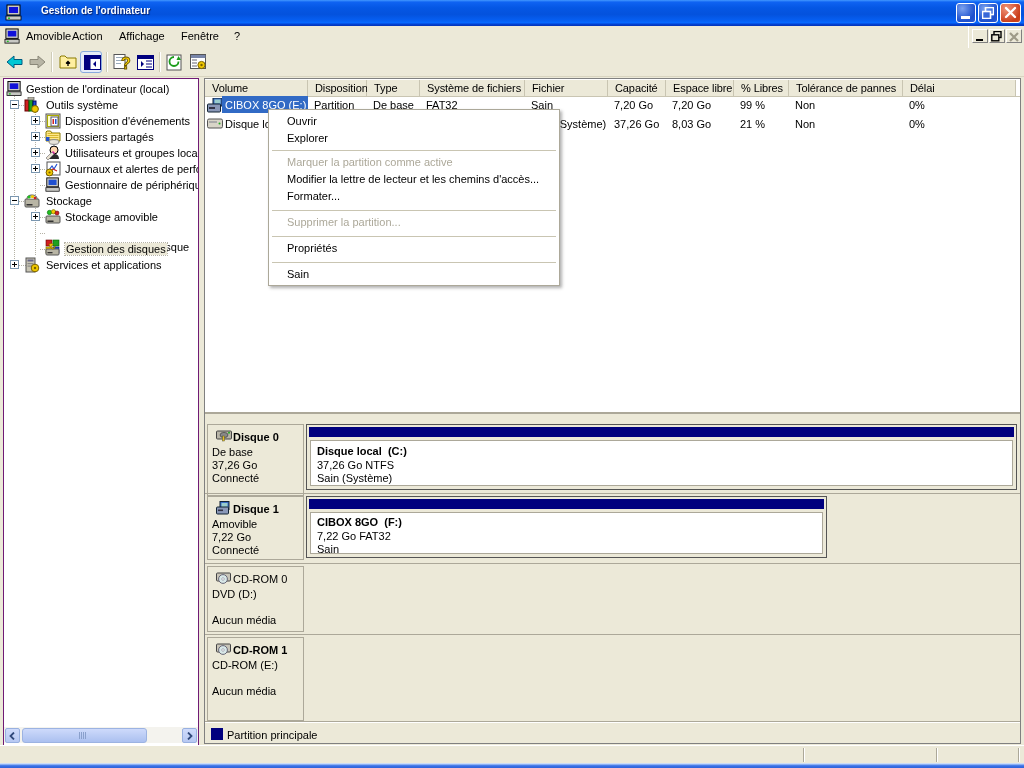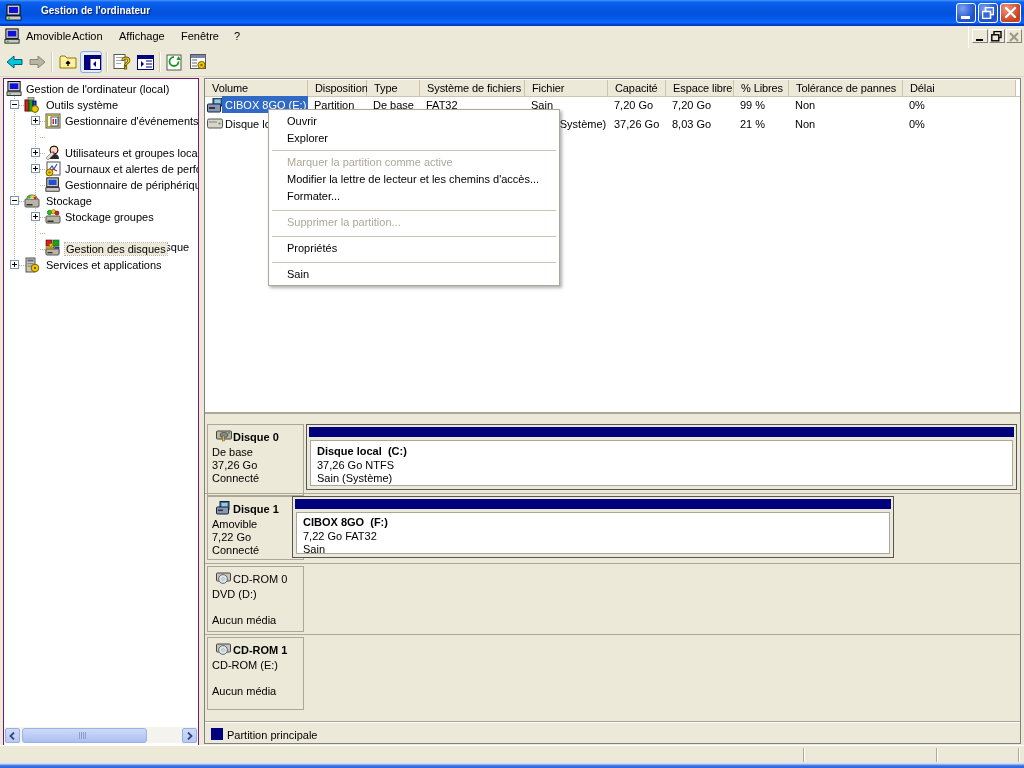--- a/index.html
+++ b/index.html
@@ -198,21 +198,31 @@
     </div>
  <div class="trow" style="top:34px">
       <div class="expbox plus" style="left:27px"></div>
   <svg class="abs" style="left:41px;top:0" width="16" height="16" viewBox="0 0 16 16">
         <rect x="1" y="1" width="14" height="14" fill="#ece9d8" stroke="#555"></rect>
         <rect x="2.5" y="2.5" width="11" height="11" fill="#ffffc8" stroke="#aa0"></rect>
         <rect x="6" y="4" width="7" height="9" fill="#fff" stroke="#557"></rect>
         <rect x="7.5" y="6" width="1.5" height="5" fill="#d02020"></rect>
         <rect x="10" y="6" width="1.5" height="5" fill="#2050d0"></rect>
       </svg>
-  <div class="tlabel" style="left:61px">Gestionnaire d'événements</div>
+  <div class="tlabel" style="left:61px">Disposition d'événements</div>
+    </div>
+ <div class="trow" style="top:50px">
+      <div class="expbox plus" style="left:27px"></div>
+  <svg class="abs" style="left:41px;top:0" width="16" height="16" viewBox="0 0 16 16">
+        <path d="M1 3 L1 12 L15 12 L15 4 L7 4 L5.5 2 L2 2 Z" fill="#ffe88a" stroke="#8a7a00"></path>
+        <path d="M2.5 4.5 h11 M2.5 6.5 h11 M2.5 8.5 h11 M2.5 10.5 h11" stroke="#d8b830" stroke-width="1"></path>
+        <rect x="1" y="8" width="3.5" height="4" fill="#2050d0"></rect>
+        <ellipse cx="9" cy="13" rx="5" ry="2.4" fill="#e8e4da" stroke="#888"></ellipse>
+      </svg>
+  <div class="tlabel" style="left:61px">Dossiers partagés</div>
     </div>
  <div class="trow" style="top:66px">
       <div class="expbox plus" style="left:27px"></div>
   <svg class="abs" style="left:41px;top:0" width="16" height="16" viewBox="0 0 16 16">
         <circle cx="9" cy="5" r="4" fill="#ffd8b0" stroke="#000"></circle>
         <path d="M5 4 Q9 -1 13 4 L13 7 Q14 3 9 1 Q4 3 5 7 Z" fill="#181818"></path>
         <path d="M4 14 Q4 9 9 9 Q14 9 14 14 Z" fill="#2a2a2a"></path>
         <path d="M1 13 L7 7 L9 9 L3 15 Z" fill="#e8e0d0" stroke="#777" stroke-width="0.7"></path>
         <path d="M7 7 L9 9 L10 8 L8 6 Z" fill="#d020a0"></path>
       </svg>
@@ -251,21 +261,21 @@
     </div>
  <div class="trow" style="top:130px">
       <div class="expbox plus" style="left:27px"></div>
   <svg class="abs" style="left:41px;top:0" width="16" height="16" viewBox="0 0 16 16">
         <rect x="1" y="7" width="14" height="7" rx="1" fill="#b8b5a5" stroke="#555"></rect>
         <rect x="2.5" y="11.5" width="6" height="1.5" fill="#333"></rect>
         <circle cx="4.5" cy="3.5" r="2.2" fill="#20c020" stroke="#060" stroke-width="0.6"></circle>
         <circle cx="8.5" cy="2.8" r="2.2" fill="#f0c800" stroke="#660" stroke-width="0.6"></circle>
         <circle cx="12" cy="4" r="2" fill="#d02020" stroke="#600" stroke-width="0.6"></circle>
       </svg>
-  <div class="tlabel" style="left:61px">Stockage groupes</div>
+  <div class="tlabel" style="left:61px">Stockage amovible</div>
     </div>
  <div class="trow" style="top:160px">
   <svg class="abs" style="left:41px;top:0" width="16" height="16" viewBox="0 0 16 16">
         <rect x="1" y="1" width="6" height="6" fill="#d02020" stroke="#600" stroke-width="0.6"></rect>
         <rect x="8" y="1" width="6" height="6" fill="#20a020" stroke="#060" stroke-width="0.6"></rect>
         <rect x="1" y="8" width="6" height="6" fill="#f0c800" stroke="#660" stroke-width="0.6"></rect>
         <rect x="8" y="8" width="6" height="6" fill="#2050d0" stroke="#006" stroke-width="0.6"></rect>
       </svg>
   <div class="tlabel" style="left:61px">Défragmenteur de disque</div>
     </div>
@@ -380,21 +390,21 @@
           <rect x="4" y="0.5" width="9" height="8" fill="#3a6ec8" stroke="#123"></rect>
           <rect x="5.5" y="2" width="6" height="4" fill="#9cc"></rect>
           <rect x="0.5" y="6" width="12" height="7" rx="1" fill="#8a98b8" stroke="#123"></rect>
           <rect x="2" y="8.5" width="5" height="1.6" fill="#334"></rect>
         </svg>
    <div class="abs" style="left:25px;top:6px;font-weight:bold">Disque 1</div>
    <div class="abs" style="left:4px;top:21px">Amovible</div>
    <div class="abs" style="left:4px;top:34px">7,22 Go</div>
    <div class="abs" style="left:4px;top:47px">Connecté</div>
   </div>
-  <div class="dpart" style="left:87px;top:417px;width:602px;height:62px">
+  <div class="dpart" style="left:101px;top:417px;width:521px;height:62px">
    <div class="navybar"></div>
    <div class="pbody">
     <div class="abs" style="left:6px;top:3px;font-weight:bold">CIBOX 8GO&nbsp; (F:)</div>
     <div class="abs" style="left:6px;top:17px">7,22 Go FAT32</div>
     <div class="abs" style="left:6px;top:30px">Sain</div>
    </div>
   </div>
   <div class="rowsep" style="top:484px"></div>
 
   <div class="dlabel" style="top:487px;height:66px">
@@ -402,21 +412,21 @@
           <rect x="0.5" y="1" width="14" height="8" rx="1" fill="#c8c5b8" stroke="#444"></rect>
           <circle cx="7" cy="7" r="4.4" fill="#d8e8e8" stroke="#667"></circle>
           <circle cx="7" cy="7" r="1.3" fill="#fff" stroke="#889" stroke-width="0.6"></circle>
         </svg>
    <div class="abs" style="left:25px;top:6px;font-weight:normal">CD-ROM 0</div>
    <div class="abs" style="left:4px;top:21px">DVD (D:)</div>
    <div class="abs" style="left:4px;top:47px">Aucun média</div>
   </div>
   <div class="rowsep" style="top:555px"></div>
 
-  <div class="dlabel" style="top:558px;height:73px">
+  <div class="dlabel" style="top:558px;height:84px">
    <svg class="abs" style="left:8px;top:5px" width="15" height="12" viewBox="0 0 15 12">
           <rect x="0.5" y="1" width="14" height="8" rx="1" fill="#c8c5b8" stroke="#444"></rect>
           <circle cx="7" cy="7" r="4.4" fill="#d8e8e8" stroke="#667"></circle>
           <circle cx="7" cy="7" r="1.3" fill="#fff" stroke="#889" stroke-width="0.6"></circle>
         </svg>
    <div class="abs" style="left:25px;top:6px;font-weight:bold">CD-ROM 1</div>
    <div class="abs" style="left:4px;top:21px">CD-ROM (E:)</div>
    <div class="abs" style="left:4px;top:47px">Aucun média</div>
   </div>
 

